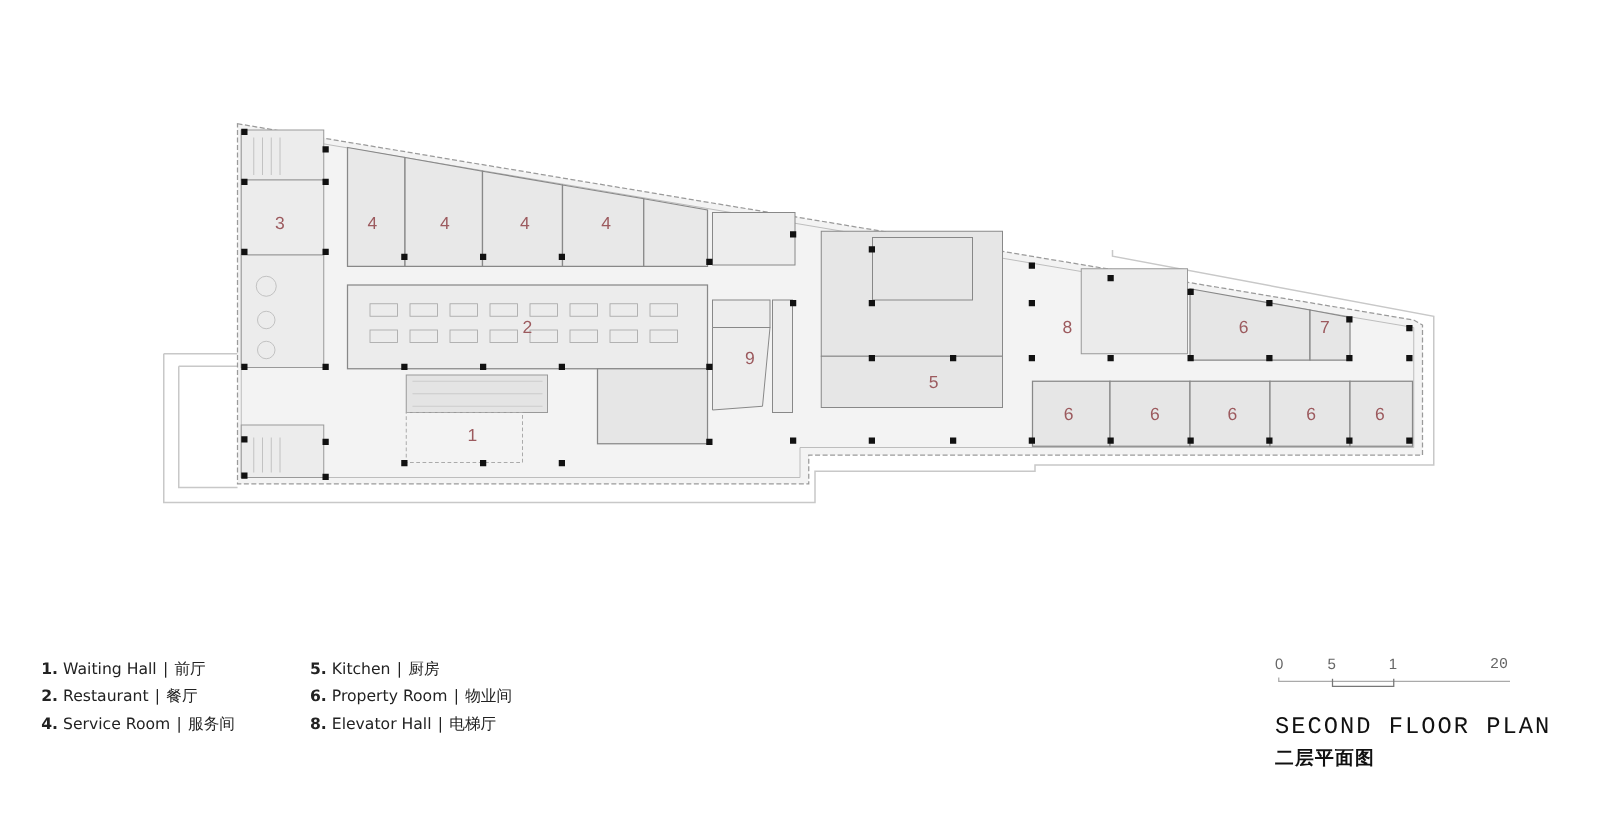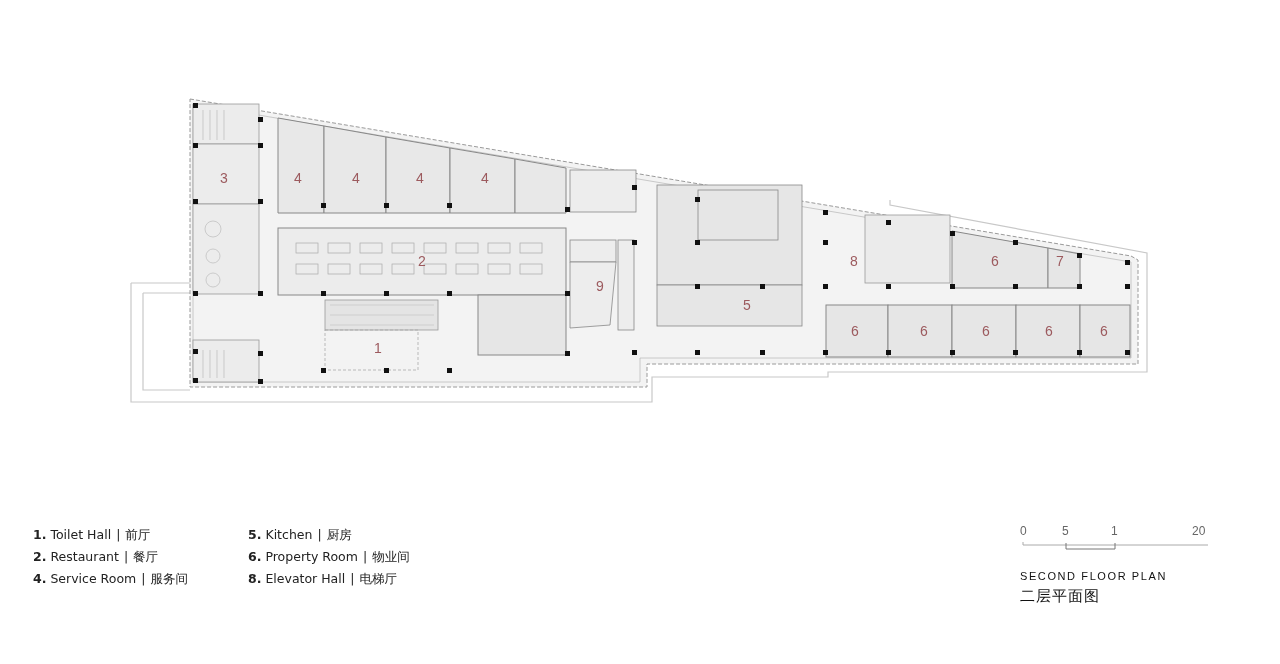--- a/index.html
+++ b/index.html
@@ -7,22 +7,22 @@
          font-family:"DejaVu Sans", sans-serif; color:#222; }
   #plan { position:absolute; left:0; top:0; }
   .room-label { font-family:"Liberation Sans", sans-serif; font-size:14px; fill:#9c5a5e; text-anchor:middle; }
   .legend { position:absolute; top:524px; font-size:12.5px; line-height:22px; color:#222; }
   .legend .row { white-space:nowrap; }
   .legend .num { font-weight:bold; }
   .legend .sep { margin:0 5px; }
   .title-block { position:absolute; left:1020px; top:524px; }
   .scale-nums { position:relative; height:16px; font-family:"Liberation Sans", sans-serif; font-size:12px; color:#666; }
   .scale-nums span { position:absolute; top:0; }
-  .plan-title { font-family:Liberation Sans, sans-serif; font-size:11px; letter-spacing:1.6px; color:#111; margin-top:18px; }
-  .plan-title-cn { font-size:15px; font-weight:normal; color:#111; margin-top:5px; letter-spacing:1px; }
+  .plan-title { font-family:Liberation Mono, monospace; font-size:19px; letter-spacing:1.6px; color:#111; margin-top:18px; }
+  .plan-title-cn { font-size:15px; font-weight:bold; color:#111; margin-top:5px; letter-spacing:1px; }
 </style>
 </head>
 <body>
 
 <svg id="plan" width="1280" height="664" viewBox="0 0 1280 664" xmlns="http://www.w3.org/2000/svg">
 
   <g fill="none" stroke="#c8c8c8" stroke-width="1.2">
     <polyline points="131,283 190,283"></polyline>
     <polyline points="131,283 131,402 652,402 652,377 828,377 828,372 1147,372 1147,253 890,205 890,200"></polyline>
     <polyline points="143,293 190,293"></polyline>
@@ -187,36 +187,36 @@
       <text x="1060" y="266" class="room-label" fill="#9c5a5e">7</text>
       <text x="855" y="336" class="room-label" fill="#9c5a5e">6</text>
       <text x="924" y="336" class="room-label" fill="#9c5a5e">6</text>
       <text x="986" y="336" class="room-label" fill="#9c5a5e">6</text>
       <text x="1049" y="336" class="room-label" fill="#9c5a5e">6</text>
       <text x="1104" y="336" class="room-label" fill="#9c5a5e">6</text>
     </g>
 </svg>
 
 <div class="legend" style="left:33px;">
-  <div class="row"><span class="num">1.</span> <span>Toilet Hall</span><span class="sep">|</span><span>前厅</span></div>
+  <div class="row"><span class="num">1.</span> <span>Waiting Hall</span><span class="sep">|</span><span>前厅</span></div>
   <div class="row"><span class="num">2.</span> <span>Restaurant</span><span class="sep">|</span><span>餐厅</span></div>
   <div class="row"><span class="num">4.</span> <span>Service Room</span><span class="sep">|</span><span>服务间</span></div>
 </div>
 <div class="legend" style="left:248px;">
   <div class="row"><span class="num">5.</span> <span>Kitchen</span><span class="sep">|</span><span>厨房</span></div>
   <div class="row"><span class="num">6.</span> <span>Property Room</span><span class="sep">|</span><span>物业间</span></div>
   <div class="row"><span class="num">8.</span> <span>Elevator Hall</span><span class="sep">|</span><span>电梯厅</span></div>
 </div>
 
 <div class="title-block">
   <div class="scale-nums">
     <span style="left:0px;">0</span>
     <span style="left:42px;">5</span>
     <span style="left:91px;">1</span>
-    <span style="left:172px;">20</span>
+    <span style="left:172px;font-family:Liberation Mono, monospace;">20</span>
   </div>
   <svg width="200" height="12" style="display:block;margin-top:0;">
     <polyline points="3,2 3,5 188,5" fill="none" stroke="#aaa" stroke-width="1"></polyline>
     <polyline points="46,3 46,9 95,9 95,3" fill="none" stroke="#777" stroke-width="1"></polyline>
   </svg>
   <div class="plan-title">SECOND FLOOR PLAN</div>
   <div class="plan-title-cn">二层平面图</div>
 </div>
 
 </body></html>

